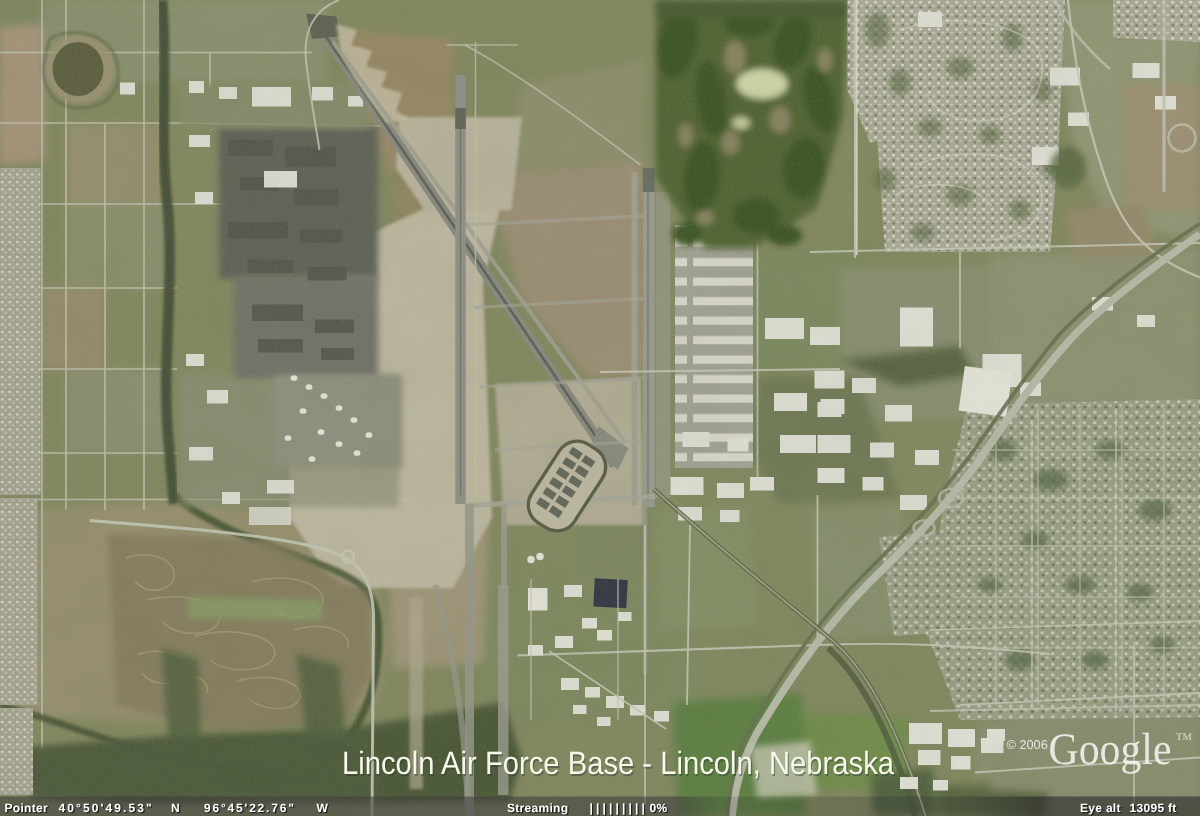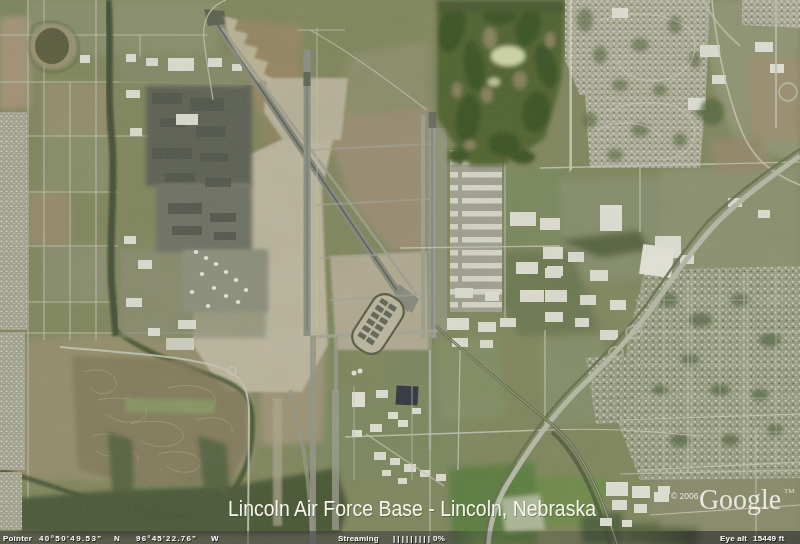--- a/index.html
+++ b/index.html
@@ -417,13 +417,13 @@
 </svg>
 <div class="btxt" style="left:3px">Pointer</div>
 <div class="btxt" style="left:39px;letter-spacing:1.4px">40°50'49.53"</div>
 <div class="btxt" style="left:114px">N</div>
 <div class="btxt" style="left:136px;letter-spacing:1.2px">96°45'22.76"</div>
 <div class="btxt" style="left:211px">W</div>
 <div class="btxt" style="left:338px">Streaming</div>
 <div class="btxt" style="left:393px;letter-spacing:2.1px">|||||||||</div>
 <div class="btxt" style="left:433px">0%</div>
 <div class="btxt" style="left:720px">Eye alt</div>
-<div class="btxt" style="left:753px">15449 ft</div>
+<div class="btxt" style="left:753px">13095 ft</div>
 </div>
 </body></html>

